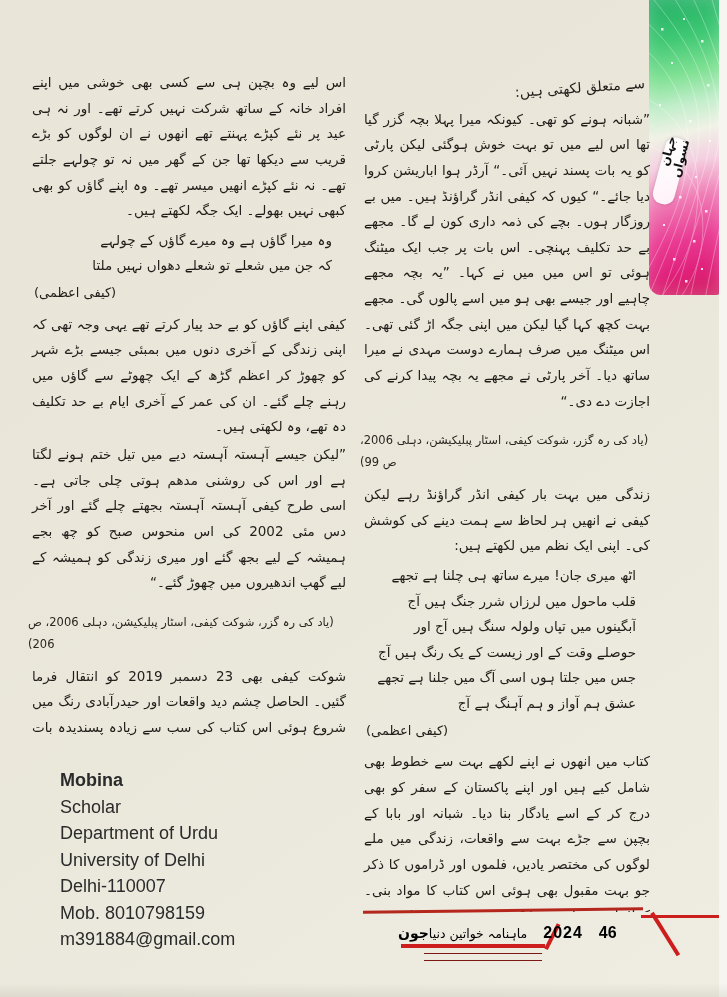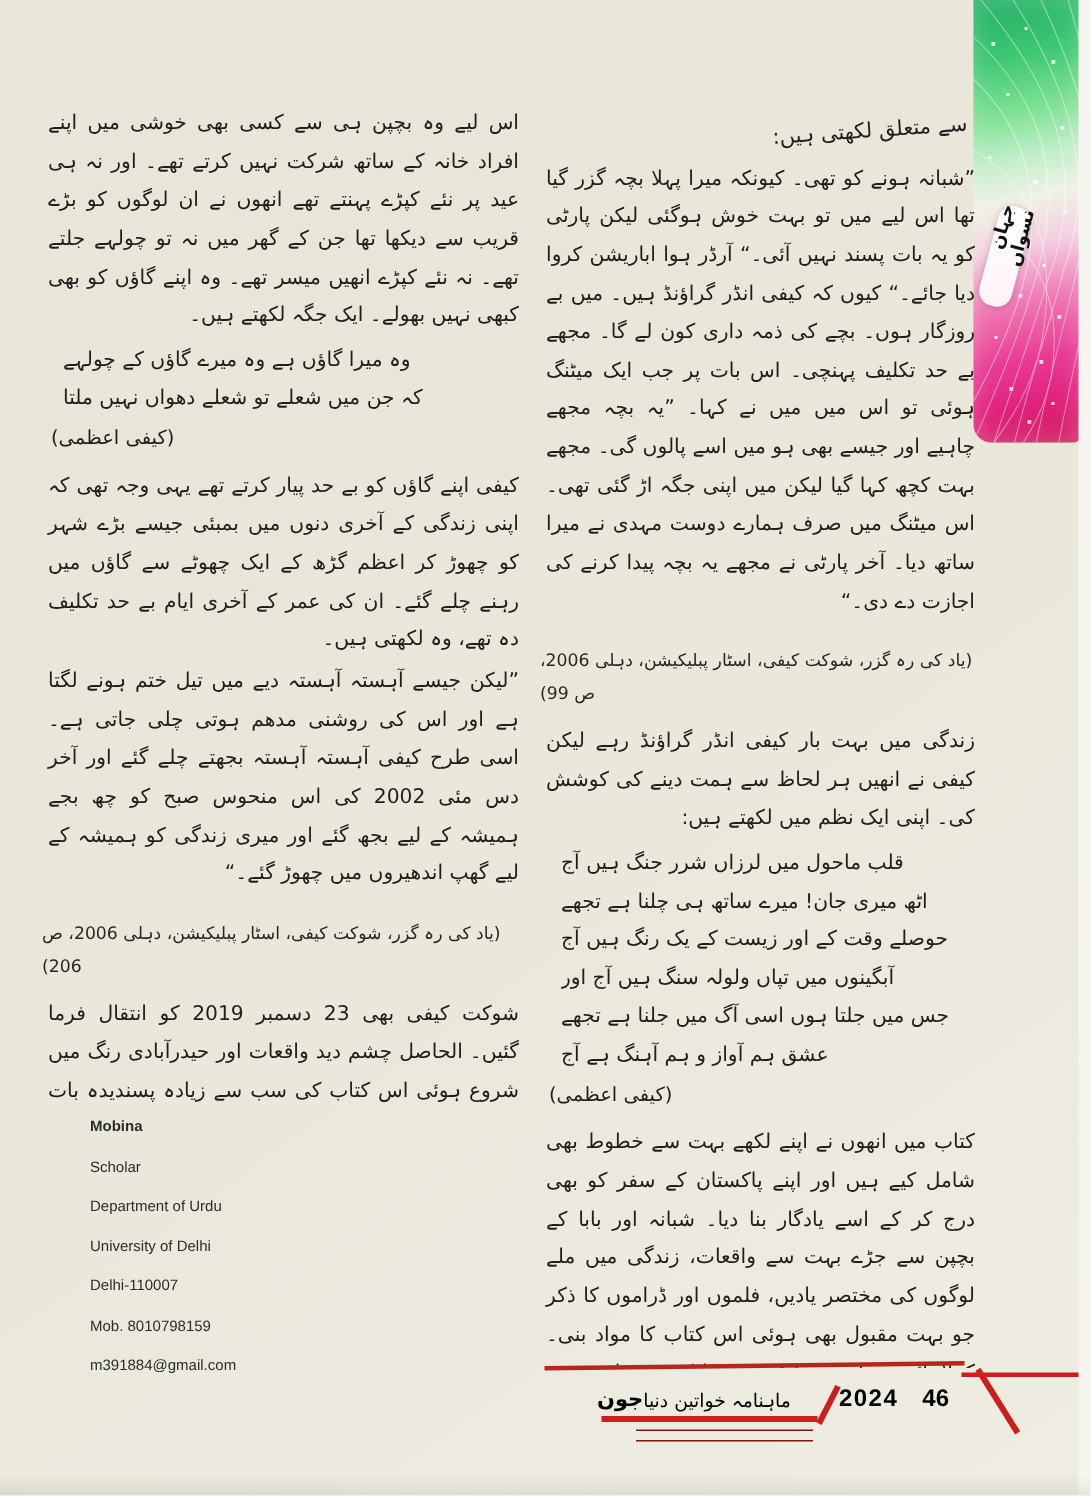--- a/index.html
+++ b/index.html
@@ -34,46 +34,46 @@
 
   
   .urdu{direction:rtl;color:#211e1a;font-size:13.5px;line-height:1.9;}
   .col-right{position:absolute;left:360px;top:70px;width:290px;height:842px;overflow:hidden;}
   .col-left{position:absolute;left:28px;top:70px;width:318px;height:668px;overflow:hidden;}
   .para{text-align:justify;margin:0 0 2px 4px;}
   .lead-in{text-align:right;transform:rotate(-4deg);transform-origin:right top;
     margin:0 6px 10px 0;font-size:14px;}
   .cite{font-size:11.5px;text-align:left;margin:16px 0 8px 0;color:#2a2620;}
   .poem{margin:4px 14px 2px 14px;}
-  .poem-line{text-align:left;white-space:nowrap;overflow:hidden;}
+  .poem-line{text-align:right;white-space:nowrap;overflow:hidden;}
   .poet{text-align:left;font-size:13px;margin:0 0 6px 6px;}
 
   
-  .contact{position:absolute;left:60px;top:744px;
-    font-family:"Liberation Sans",sans-serif;font-size:10px;color:#2b2b2b;}
+  .contact{position:absolute;left:60px;top:772px;
+    font-family:"Liberation Sans",sans-serif;font-size:18px;color:#2b2b2b;}
   .contact div{margin-bottom:10.5px;line-height:16px;}
   .contact .name{font-weight:bold;}
 
   
   .red-underline-article{position:absolute;left:363px;top:909px;width:280px;height:2.5px;
     background:#b5261d;transform:rotate(-0.7deg);}
   .corner-top-line{position:absolute;left:641px;top:915px;width:78px;height:3px;background:#cc1f1d;}
   .corner-diag{position:absolute;left:650px;top:913px;width:3.5px;height:50px;
     background:#cc1f1d;transform:rotate(-32deg);transform-origin:top center;}
   .swoosh-diag{position:absolute;left:544px;top:921px;width:3.5px;height:28px;
     background:#cc1f1d;transform:rotate(27deg);transform-origin:bottom center;}
   .swoosh-h{position:absolute;left:401px;top:944px;width:144px;height:3.5px;background:#cc1f1d;}
   .dbl-underline{position:absolute;left:424px;top:953px;width:118px;height:6px;
     border-top:1.5px solid #7d1712;border-bottom:1.5px solid #7d1712;}
 
   
   .footer{position:absolute;left:398px;top:922px;width:245px;height:22px;
     display:flex;align-items:center;}
   .footer .month{font-size:14px;font-weight:bold;direction:rtl;margin-right:0;}
-  .footer .mag{font-size:12.5px;direction:rtl;margin-right:32px;}
+  .footer .mag{font-size:12.5px;direction:rtl;margin-right:16px;}
   .footer .year{font-family:"Liberation Sans",sans-serif;font-weight:bold;font-size:16px;
     letter-spacing:1px;margin-right:16px;}
   .footer .pageno{font-family:"Liberation Sans",sans-serif;font-weight:bold;font-size:16px;text-align:right;}
 </style>
 </head>
 <body>
 
 <div class="banner">
   <svg width="71" height="295" viewBox="0 0 71 295">
     <g fill="none" stroke="#ffffff" stroke-width="0.7" opacity="0.45">
@@ -111,24 +111,24 @@
   <span>جہان نسواں</span>
 </div>
 <div class="right-edge"></div>
 
 <div class="col-right urdu">
   <div class="lead-in">سے متعلق لکھتی ہیں:</div>
   <p class="para">”شبانہ ہونے کو تھی۔ کیونکہ میرا پہلا بچہ گزر گیا تھا اس لیے میں تو بہت خوش ہوگئی لیکن پارٹی کو یہ بات پسند نہیں آئی۔“ آرڈر ہوا اباریشن کروا دیا جائے۔“ کیوں کہ کیفی انڈر گراؤنڈ ہیں۔ میں بے روزگار ہوں۔ بچے کی ذمہ داری کون لے گا۔ مجھے بے حد تکلیف پہنچی۔ اس بات پر جب ایک میٹنگ ہوئی تو اس میں میں نے کہا۔ ”یہ بچہ مجھے چاہیے اور جیسے بھی ہو میں اسے پالوں گی۔ مجھے بہت کچھ کہا گیا لیکن میں اپنی جگہ اڑ گئی تھی۔ اس میٹنگ میں صرف ہمارے دوست مہدی نے میرا ساتھ دیا۔ آخر پارٹی نے مجھے یہ بچہ پیدا کرنے کی اجازت دے دی۔“</p>
   <div class="cite">(یاد کی رہ گزر، شوکت کیفی، اسٹار پبلیکیشن، دہلی 2006، ص 99)</div>
   <p class="para">زندگی میں بہت بار کیفی انڈر گراؤنڈ رہے لیکن کیفی نے انھیں ہر لحاظ سے ہمت دینے کی کوشش کی۔ اپنی ایک نظم میں لکھتے ہیں:</p>
   <div class="poem">
+    <div class="poem-line">اٹھ میری جان! میرے ساتھ ہی چلنا ہے تجھے</div>
     <div class="poem-line">قلب ماحول میں لرزاں شرر جنگ ہیں آج</div>
-    <div class="poem-line">اٹھ میری جان! میرے ساتھ ہی چلنا ہے تجھے</div>
+    <div class="poem-line">آبگینوں میں تپاں ولولہ سنگ ہیں آج   اور</div>
     <div class="poem-line">حوصلے وقت کے اور زیست کے یک رنگ ہیں آج</div>
-    <div class="poem-line">آبگینوں میں تپاں ولولہ سنگ ہیں آج   اور</div>
     <div class="poem-line">جس میں جلتا ہوں اسی آگ میں جلنا ہے تجھے</div>
     <div class="poem-line">عشق ہم آواز و ہم آہنگ ہے آج</div>
   </div>
   <div class="poet">(کیفی اعظمی)</div>
   <p class="para">کتاب میں انھوں نے اپنے لکھے بہت سے خطوط بھی شامل کیے ہیں اور اپنے پاکستان کے سفر کو بھی درج کر کے اسے یادگار بنا دیا۔ شبانہ اور بابا کے بچپن سے جڑے بہت سے واقعات، زندگی میں ملے لوگوں کی مختصر یادیں، فلموں اور ڈراموں کا ذکر جو بہت مقبول بھی ہوئی اس کتاب کا مواد بنی۔ کملا بائی عنوان سے ایک غریب لیکن خوددار عورت کی کہانی بیان کی گئی ہے۔ کتاب کے آخری عنوانات ”کیفی کی بیماری“ اور ”کیفی کے بغیر“ بے حد پرسوز ہیں۔ کیفی نے زندگی میں کبھی اپنی تکلیف کا ذکر نہیں کیا۔ اشتراکی نظریے پر یقین رکھ کر نظم اور غزل دونوں تحریر کیں۔ کیفی بچپن ہی سے کافی حساس تھے۔ اس کی سب سے بڑی وجہ کہ انھوں نے اپنے گھر میں بیماریوں اور دکھوں کا ایک بڑا ہجوم دیکھا تھا، وہ اپنے اطراف میں رہنے والے لوگوں کی مصیبتوں، پریشانیوں اور بھوک و افلاس میں رہ کر زندگی گزارنے والے و بے کچلے انسانوں کے دکھ درد سے بخوبی واقف تھے۔</p>
 </div>
 
 <div class="col-left urdu">
   <p class="para">اس لیے وہ بچپن ہی سے کسی بھی خوشی میں اپنے افراد خانہ کے ساتھ شرکت نہیں کرتے تھے۔ اور نہ ہی عید پر نئے کپڑے پہنتے تھے انھوں نے ان لوگوں کو بڑے قریب سے دیکھا تھا جن کے گھر میں نہ تو چولہے جلتے تھے۔ نہ نئے کپڑے انھیں میسر تھے۔ وہ اپنے گاؤں کو بھی کبھی نہیں بھولے۔ ایک جگہ لکھتے ہیں۔</p>
   <div class="poem">

